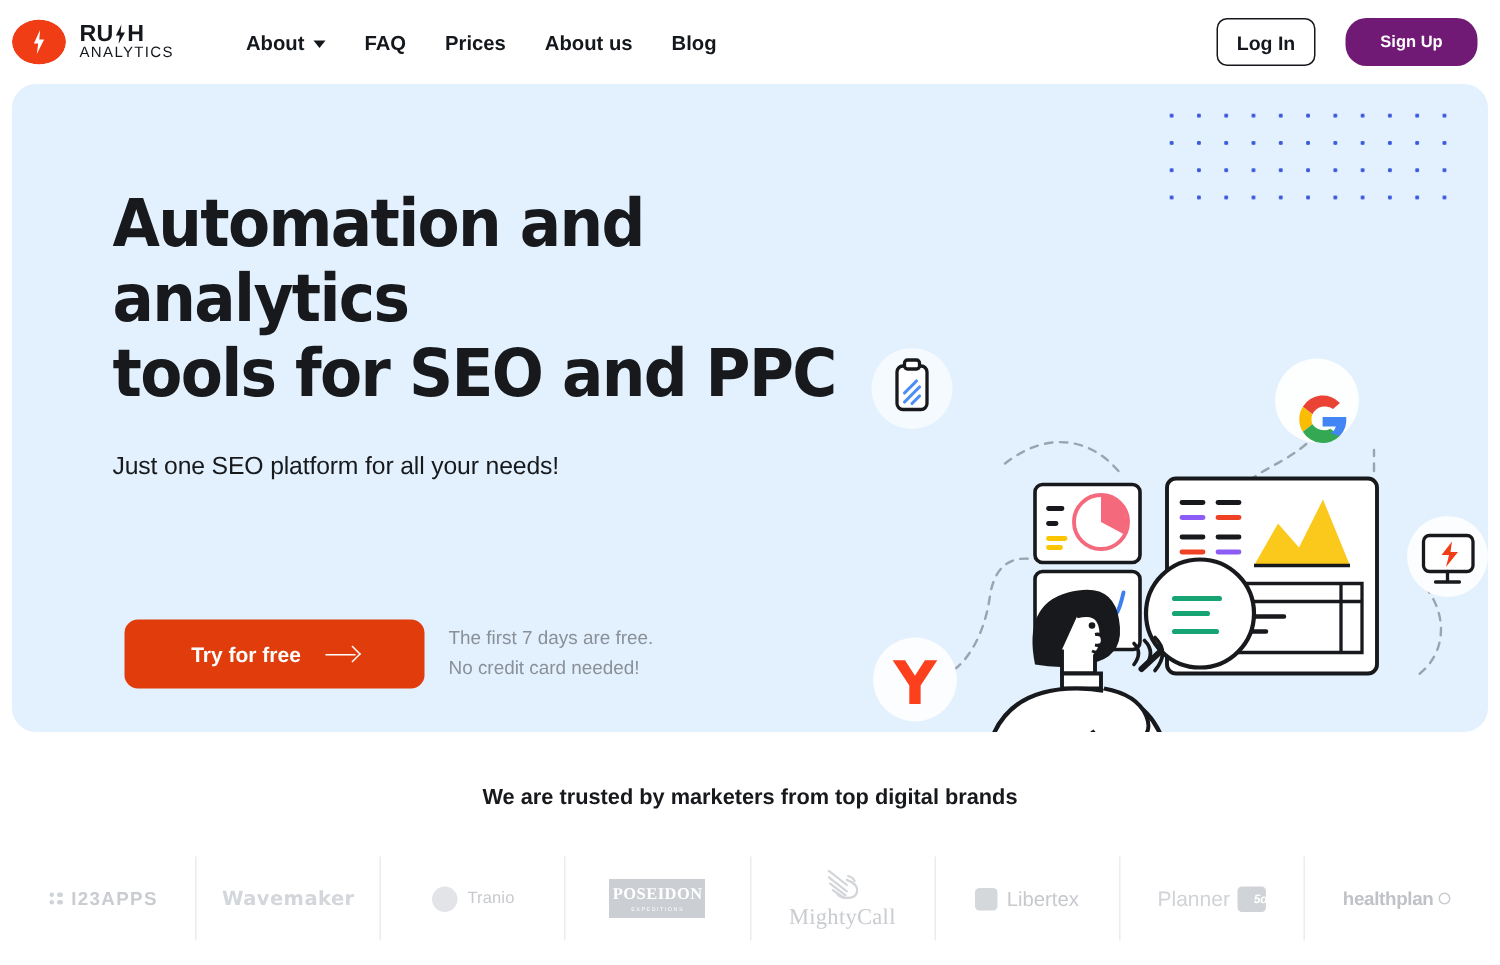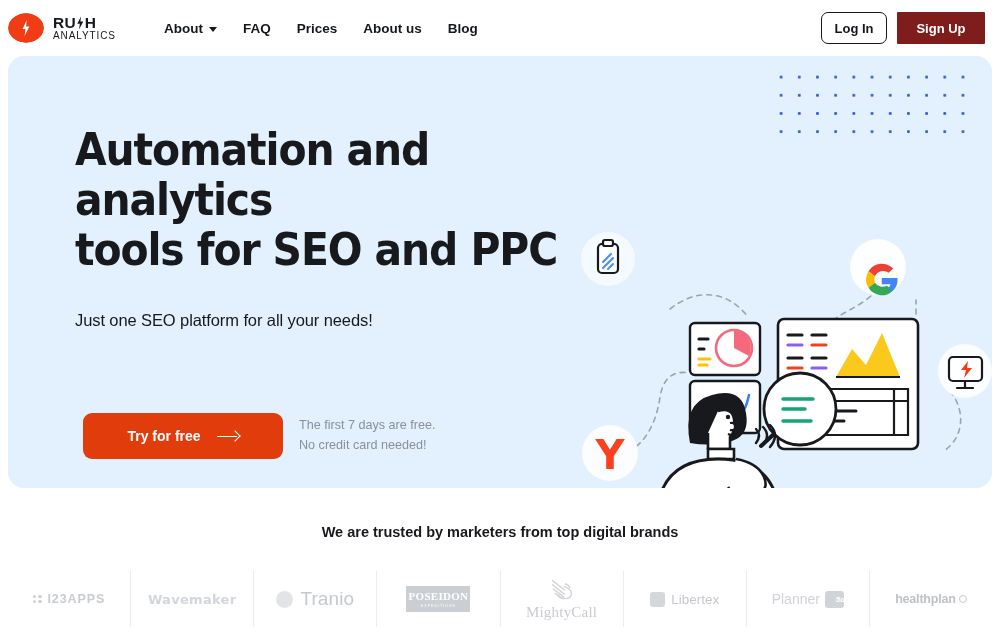--- a/index.html
+++ b/index.html
@@ -50,29 +50,29 @@
   .nav-item {
     font-size: 13.5px; font-weight: 700; color: #14181c;
     display: flex; align-items: center; gap: 6px; cursor: pointer; white-space: nowrap;
   }
   .caret {
     width: 0; height: 0; border-left: 4.5px solid transparent;
     border-right: 4.5px solid transparent; border-top: 5px solid #14181c;
     margin-top: 2px;
   }
 
-  .header-actions { margin-left: auto; display: flex; align-items: center; gap: 10px; margin-right: 15px; }
+  .header-actions { margin-left: auto; display: flex; align-items: center; gap: 20px; margin-right: 15px; }
   .btn-login {
     width: 66px; height: 32px; border: 1.6px solid #14181c; border-radius: 7px;
     background: #fff; color: #14181c; font-size: 13px; font-weight: 700;
     display: flex; align-items: center; justify-content: center; cursor: pointer;
   }
   .btn-signup {
-    width: 88px; height: 32px; border: none; border-radius: 1px;
-    background: #7f1d1d; color: #fff; font-size: 13px; font-weight: 700;
+    width: 88px; height: 32px; border: none; border-radius: 14px;
+    background: #701a75; color: #fff; font-size: 11px; font-weight: 700;
     display: flex; align-items: center; justify-content: center; cursor: pointer;
   }
 
   
   .hero {
     position: absolute; left: 8px; top: 56px; width: 984px; height: 432px;
     background: #e2f1fd; border-radius: 16px; overflow: hidden;
   }
   .dots {
     position: absolute; right: 22px; top: 8px; width: 200px; height: 72px;
@@ -80,21 +80,21 @@
     background-size: 18.2px 18.2px; background-position: 2px 4px;
   }
   .hero-copy { position: absolute; left: 67px; top: 69px; width: 580px; }
   .hero-title {
     font-family: "DejaVu Sans", sans-serif;
     font-size: 44px; font-weight: 700; line-height: 1.14;
     letter-spacing: -1.2px; color: #17191c; white-space: pre-line;
     transform: scaleX(.93); transform-origin: left center;
   }
   .hero-sub {
-    margin-top: 36px; font-size: 16.5px; font-weight: 400; color: #17191c;
+    margin-top: 27px; font-size: 16.5px; font-weight: 400; color: #17191c;
     letter-spacing: -.1px;
   }
   .cta-row { position: absolute; left: 75px; top: 357px; display: flex; align-items: center; }
   .btn-cta {
     width: 200px; height: 46px; background: #e03c0c; border: none; border-radius: 9px;
     color: #fff; font-size: 14px; font-weight: 700; cursor: pointer;
     display: flex; align-items: center; justify-content: center; gap: 16px;
   }
   .arrow-r { display: inline-block; width: 22px; height: 10px; position: relative; }
   .arrow-r::before {
@@ -124,21 +124,21 @@
     border-right: 1px solid #ececec; color: #c9ccd0;
   }
   .logo-cell:last-child { border-right: none; }
 
   .lg-123 { display: flex; align-items: center; gap: 5px; font-size: 12.5px; font-weight: 700; letter-spacing: .9px; color: #c9ccd0; }
   .lg-123 .d { display: grid; grid-template-columns: 4px 4px; gap: 1.5px; }
   .lg-123 .d i { width: 3.4px; height: 3.4px; border-radius: 50%; background: #cfd2d6; display: block; }
   .lg-wave { font-family: "DejaVu Sans", sans-serif; font-size: 13px; font-weight: 700; letter-spacing: .3px; color: #d3d6da; }
   .lg-tranio { display: flex; align-items: center; gap: 7px; }
   .lg-tranio .globe { width: 17px; height: 17px; border-radius: 50%; background: #e2e4e7; }
-  .lg-tranio span { font-size: 19px; color: #c6c9cd; letter-spacing: .1px; }
+  .lg-tranio span { font-size: 11px; color: #c6c9cd; letter-spacing: .1px; }
   .lg-pos {
     width: 64px; height: 26px; background: #cbced2; display: flex; flex-direction: column;
     align-items: center; justify-content: center; color: #fff;
   }
   .lg-pos .t1 { font-family: "Liberation Serif", serif; font-size: 11px; font-weight: 700; letter-spacing: .3px; line-height: 1; }
   .lg-pos .t2 { font-size: 3.6px; letter-spacing: 1px; margin-top: 2px; }
   .lg-mighty { display: flex; flex-direction: column; align-items: center; gap: 2px; }
   .lg-mighty .paw { width: 26px; height: 24px; }
   .lg-mighty span { font-family: "Liberation Serif", serif; font-size: 15px; color: #c8cbcf; letter-spacing: .2px; }
   .lg-lib { display: flex; align-items: center; gap: 6px; }

